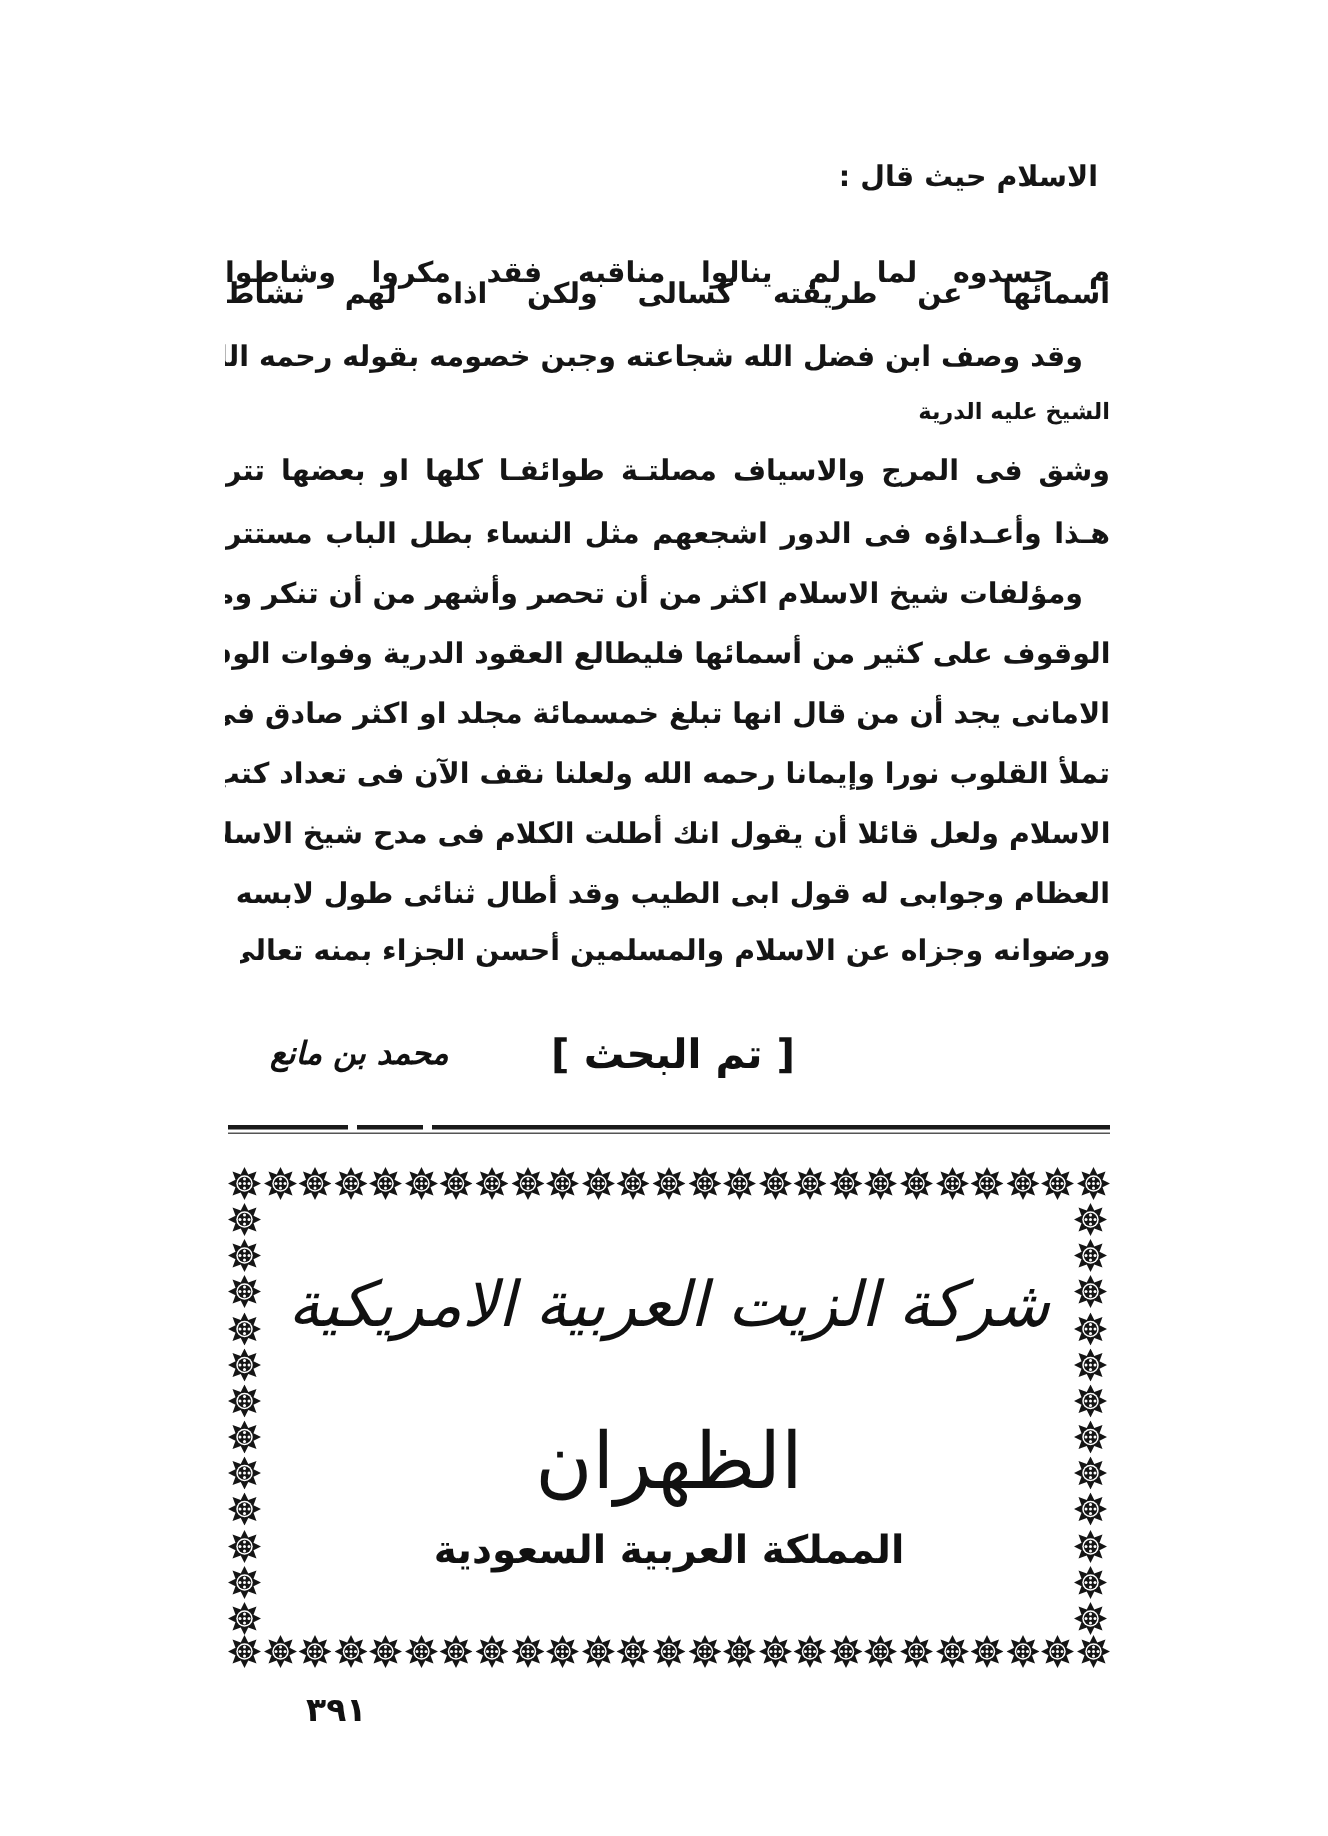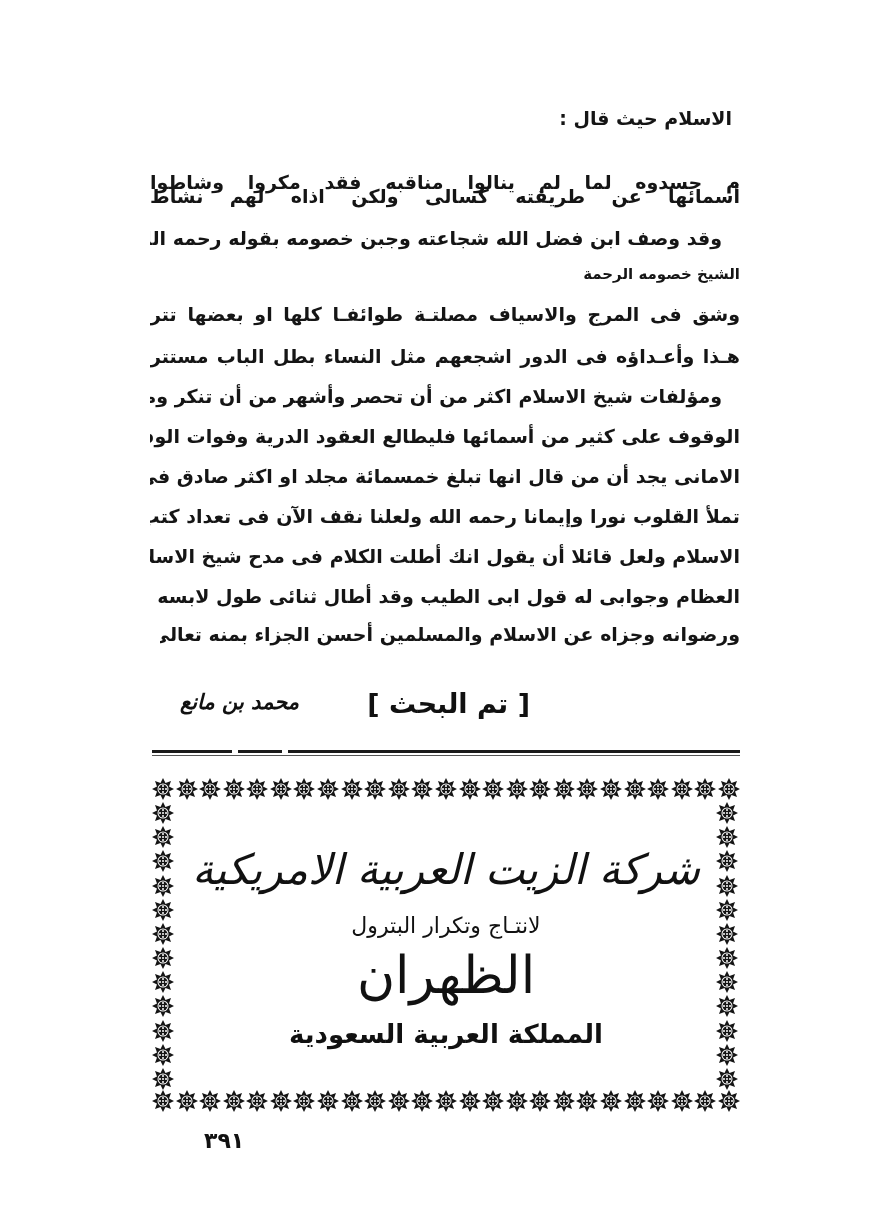--- a/index.html
+++ b/index.html
@@ -177,21 +177,21 @@
 </head>
 <body>
 
 <div class="page">
 
   <div class="text-block" style="top:100px; height:580px;">
     <div class="line short" style="top:4px; right:8px;">الاسلام حيث قال :</div>
     <div class="line" style="top:42px;margin-top:26px;">م   حسدوه   لما   لم   ينالوا   مناقبه فقد مكروا وشاطوا</div>
     <div class="line" style="top:82px;">أسمائها عن   طريقته كسالى   ولكن   اذاه   لهم   نشاط</div>
     <div class="line indent" style="top:124px;">وقد وصف ابن فضل الله شجاعته وجبن خصومه بقوله رحمه الله فى مرثيـة</div>
-    <div class="line short" style="top:160px; font-size:15px;">الشيخ خصومه الرحمة</div>
+    <div class="line short" style="top:160px; font-size:15px;">الشيخ عليه الدرية</div>
     <div class="line" style="top:200px;">وشق فى المرج والاسياف مصلتـة  طوائفـا كلها او بعضها تتر</div>
     <div class="line" style="top:242px;">هـذا وأعـداؤه فى الدور اشجعهم  مثل النساء بطل الباب مستتر</div>
     <div class="line indent" style="top:282px;">ومؤلفات شيخ الاسلام اكثر من أن تحصر وأشهر من أن تنكر ومن أراد</div>
     <div class="line" style="top:322px;">الوقوف على كثير من أسمائها فليطالع العقود الدرية وفوات الوفيات وغايـة</div>
     <div class="line" style="top:362px;">الامانى يجد أن من قال انها تبلغ خمسمائة مجلد او اكثر صادق فى قوله وكلها</div>
     <div class="line" style="top:402px;">تملأ القلوب نورا وإيمانا رحمه الله ولعلنا نقف الآن فى تعداد كتب شيخ</div>
     <div class="line" style="top:442px;">الاسلام ولعل قائلا أن يقول انك أطلت الكلام فى مدح شيخ الاسلام ومؤلفاته</div>
     <div class="line" style="top:482px;">العظام وجوابى له قول ابى الطيب وقد أطال ثنائى طول لابسه فعليه رحمة الله</div>
     <div class="line" style="top:520px; width:580px;">ورضوانه وجزاه عن الاسلام والمسلمين أحسن الجزاء بمنه تعالى وكرمه ؟</div>
   </div>
@@ -450,21 +450,20 @@
         <svg class="orn" viewBox="0 0 22 22">
           <use href="#rosette"></use>
         </svg>
         <svg class="orn" viewBox="0 0 22 22">
           <use href="#rosette"></use>
         </svg>
       </div>
 
     <div class="ad-content">
       <div class="ad-company">شركة الزيت العربية الامريكية</div>
-      <div class="ad-subtitle">لانتـاج وتكرار البترول</div>
       <div class="ad-city">الظهران</div>
       <div class="ad-country">المملكة العربية السعودية</div>
     </div>
   </div>
 
   <div class="page-number">٣٩١</div>
 
 </div>
 
 </body></html>

